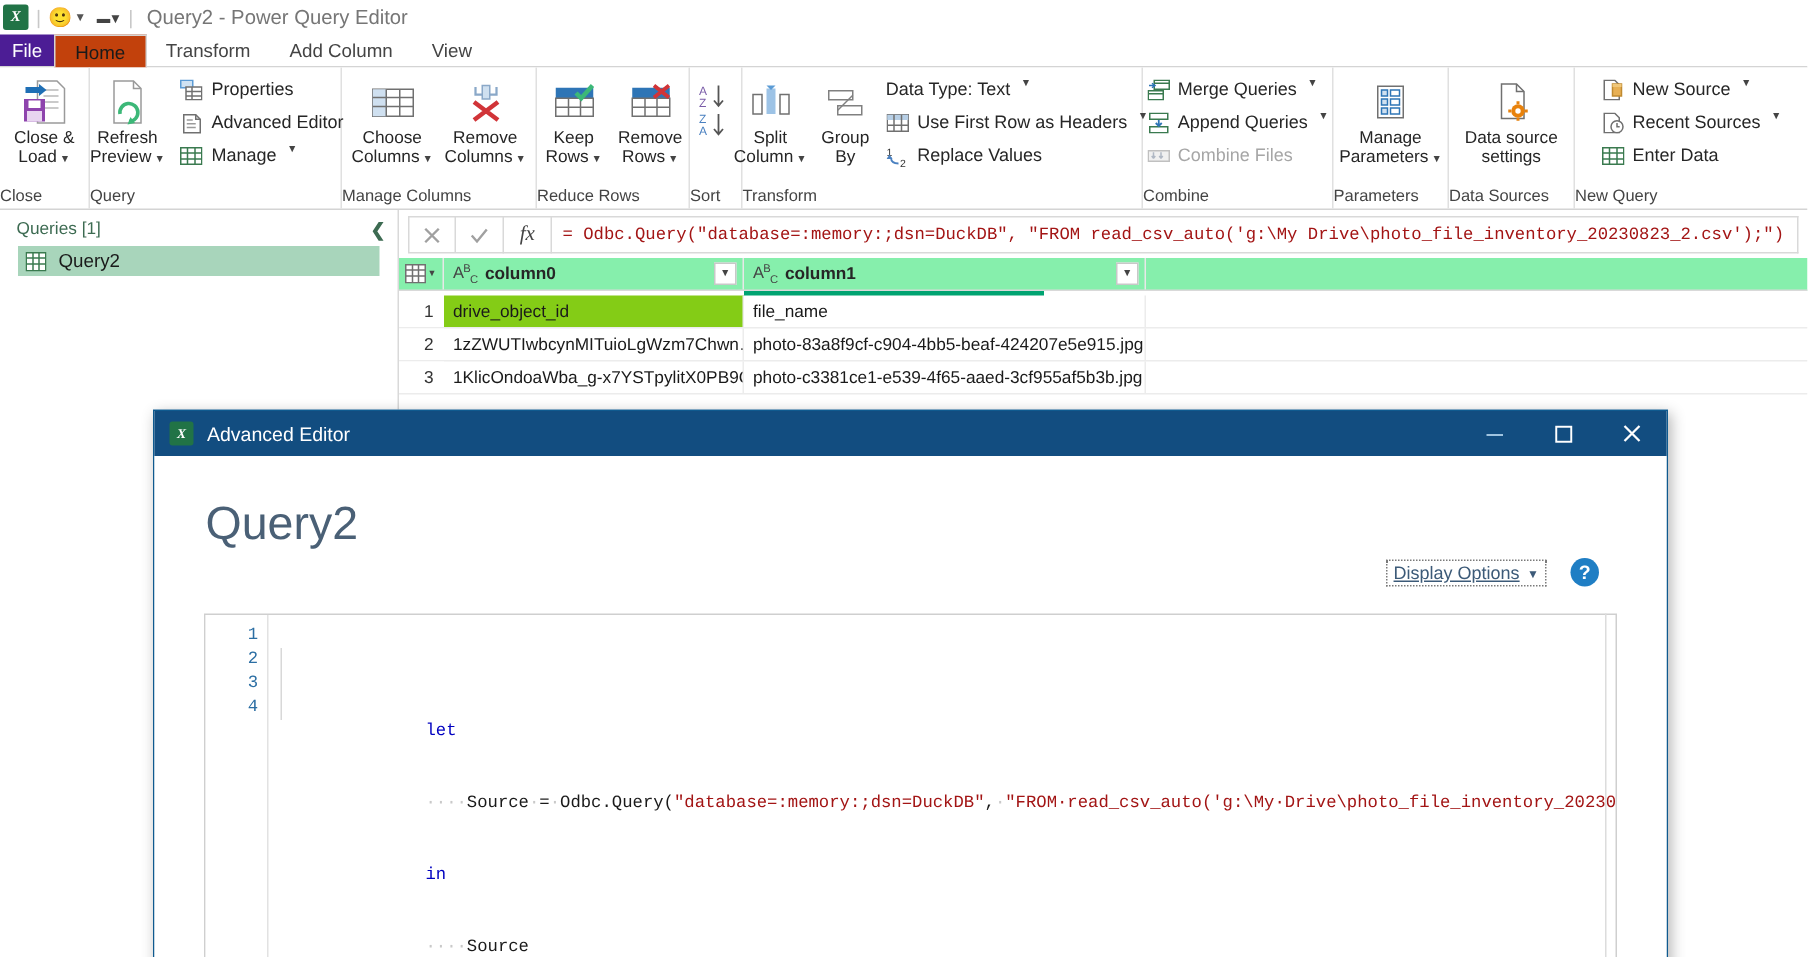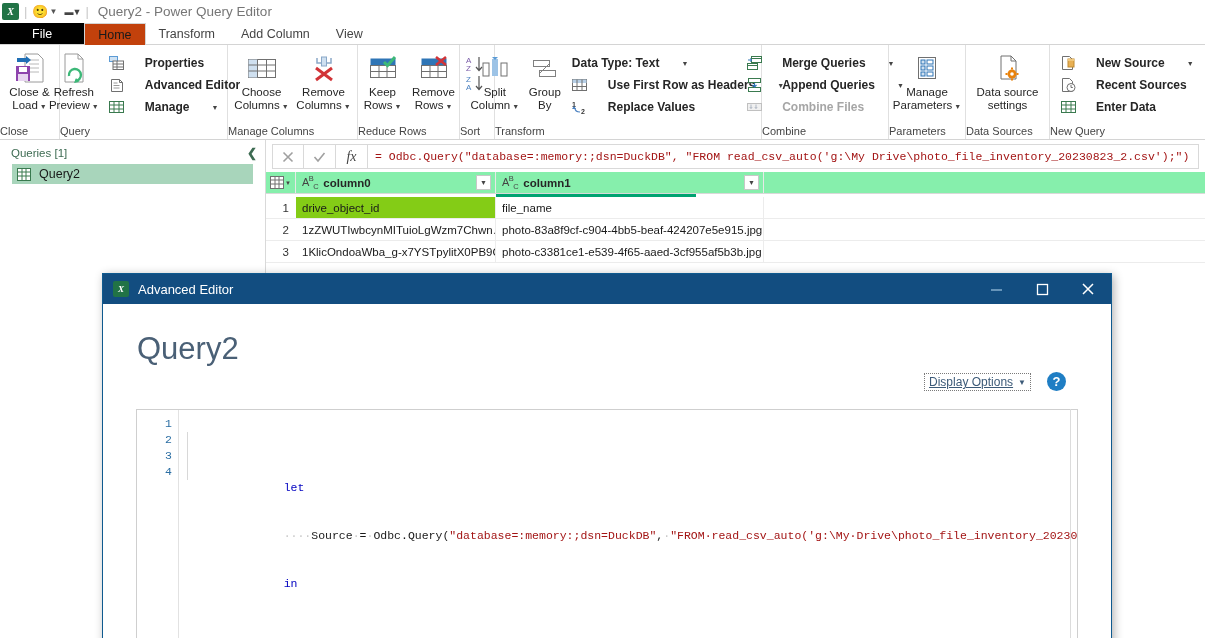--- a/index.html
+++ b/index.html
@@ -47,22 +47,22 @@
     position: absolute; top: 23px; left: 0; width: 1205px; height: 22px;
     display: flex; align-items: stretch;
     border-bottom: 1px solid #d4d4d4;
     background: #ffffff;
   }
   .tab {
     padding: 0 13px; display: flex; align-items: center;
     font-size: 12.5px; color: #444; cursor: default;
   }
   .tab.file {
-    background: #000000; color: #fff; font-size: 12.5px;
-    padding: 0 32px;
+    background: #4c1d95; color: #fff; font-size: 12.5px;
+    padding: 0 8px;
   }
   .tab.active {
     background: #c2410c;
     border-left: 1px solid #d4d4d4; border-right: 1px solid #d4d4d4;
     border-top: 1px solid #d4d4d4;
     margin-bottom: -1px;
     color: #1a1a1a;
   }
 
   
@@ -90,23 +90,23 @@
     display: flex; flex-direction: column; align-items: center;
     width: 62px; padding: 2px 2px 0 2px; cursor: default;
   }
   .bigbtn .ico { height: 34px; display: flex; align-items: center; justify-content: center; }
   .bigbtn .lbl {
     font-size: 11.5px; color: #262626; text-align: center;
     line-height: 12.5px; margin-top: 1px;
   }
   .smallcol { display: flex; flex-direction: column; justify-content: center; padding-top: 3px; }
   .smallbtn {
-    display: flex; align-items: center; gap: 20px;
+    display: flex; gap: 5px;
     height: 22px; padding: 0 4px; cursor: default;
-    font-size: 12px; color: #262626; white-space: nowrap; font-weight: bold;
+    font-size: 12px; color: #262626; white-space: nowrap;
   }
   .smallbtn.disabled { color: #a6a6a6; }
   .smallbtn .sico { width: 16px; height: 16px; display: flex; align-items: center; justify-content: center; flex: 0 0 16px; }
   .caret { font-size: 7px; color: #444; margin-left: 2px; }
 
   
   .workarea {
     position: absolute; top: 140px; left: 0; width: 1205px; height: 498px;
     background: #ffffff;
     display: flex;
@@ -779,20 +779,23 @@
             <div class="indent-guide"></div>
             <div class="ln">
               <span class="kw">let</span>
             </div>
             <div class="ln">
               <span class="ws">····</span><span>Source</span><span class="ws">·</span><span>=</span><span class="ws">·</span><span>Odbc.Query(</span><span class="str">"database=:memory:;dsn=DuckDB"</span><span>,</span><span class="ws">·</span><span class="str">"FROM·read_csv_auto('g:\My·Drive\photo_file_inventory_20230823_2.csv');"</span>
             </div>
             <div class="ln">
               <span class="kw">in</span>
             </div>
+            <div class="ln">
+              <span class="ws">····</span><span>Source</span>
+            </div>
           </div>
         </div>
         <div class="dlg-right-edge"></div>
       </div>
     </div>
   </div>
 
 </div>
 
 </body></html>

